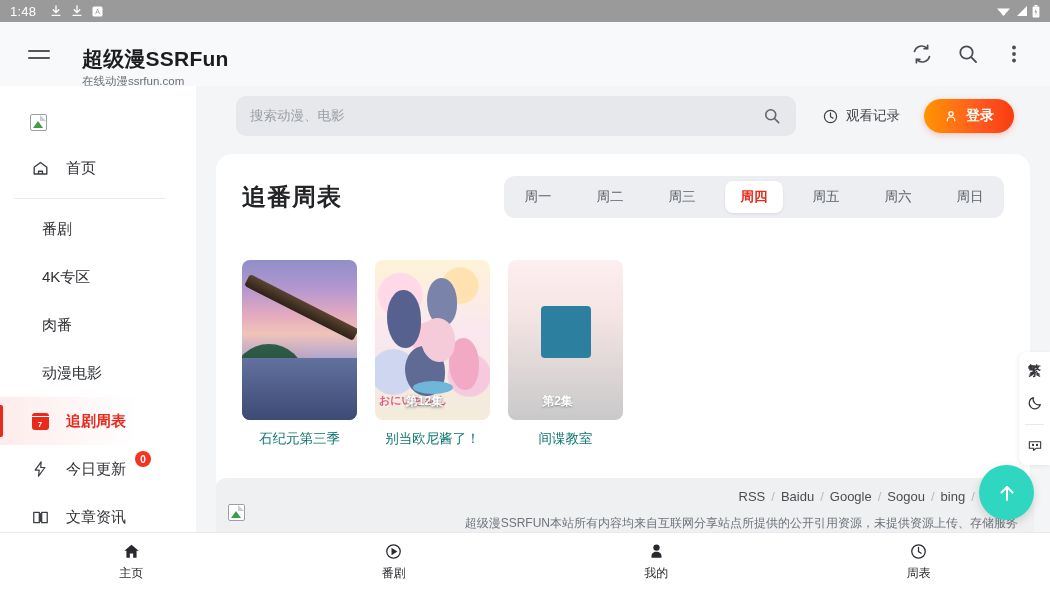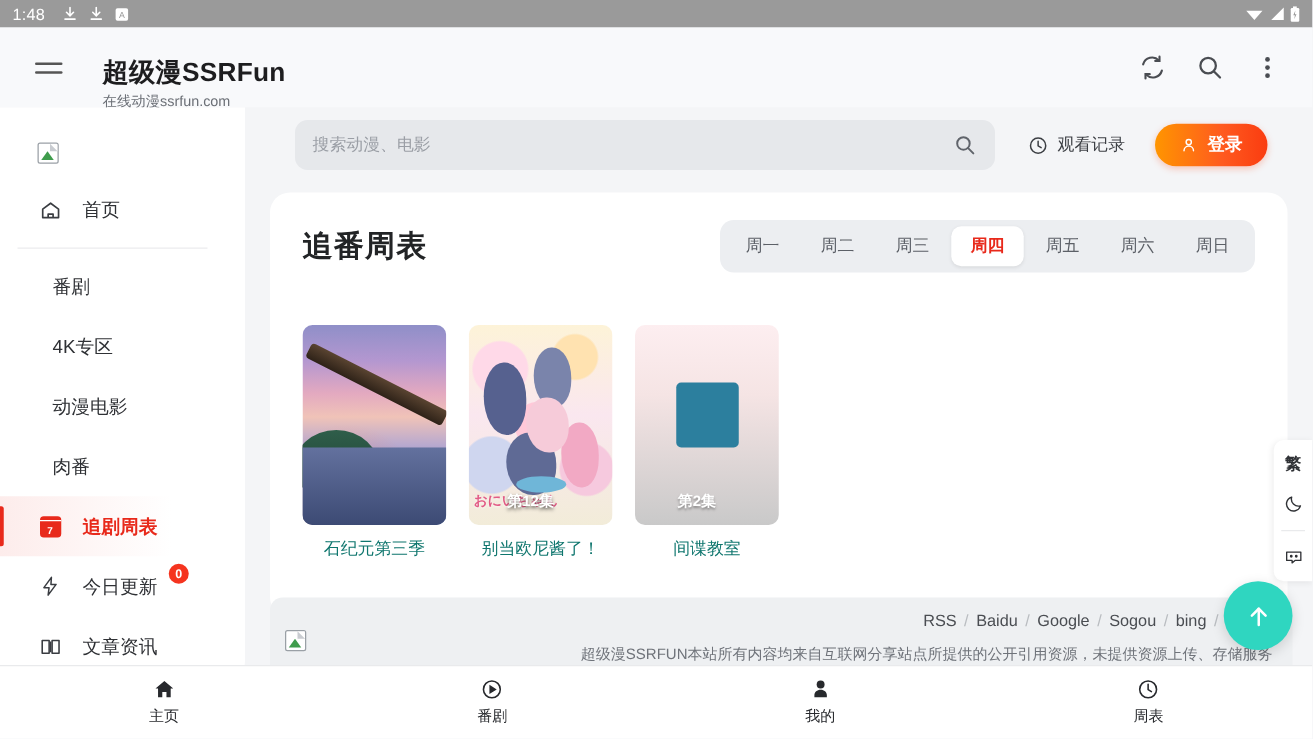--- a/index.html
+++ b/index.html
@@ -110,21 +110,21 @@
   }
 
   .content-card {
     margin: 8px 20px 0 20px; background: #fff; border-radius: 16px;
     height: 340px; padding: 22px 26px 0 26px; position: relative;
   }
   .sec-head { display: flex; align-items: center; }
   .sec-title { font-size: 24px; font-weight: bold; color: #222426; letter-spacing: 1px; }
   .weekbar {
     margin-left: auto; background: #eceef1; border-radius: 11px; padding: 5px;
-    display: flex; gap: 2px;
+    display: flex; gap: 14px;
   }
   .wtab {
     min-width: 58px; height: 32px; border-radius: 8px; display: flex;
     align-items: center; justify-content: center; font-size: 13.5px;
     color: #5c6067; cursor: pointer;
   }
   .wtab.active { background: #fff; color: #e8291b; font-weight: bold; box-shadow: 0 1px 3px rgba(0,0,0,.08); }
 
   .cards { display: flex; gap: 18px; margin-top: 22px; }
   .card { width: 115px; cursor: pointer; margin-top: 20px; }
@@ -313,24 +313,24 @@
 
       <div class="side-divider"></div>
 
       <div class="side-item no-icon">
         <span>番剧</span>
       </div>
       <div class="side-item no-icon">
         <span>4K专区</span>
       </div>
       <div class="side-item no-icon">
+        <span>肉番</span>
+      </div>
+      <div class="side-item no-icon">
         <span>动漫电影</span>
-      </div>
-      <div class="side-item no-icon">
-        <span>肉番</span>
       </div>
 
       <div class="side-item active">
         <span class="sico">
           <span class="cal-icon">7</span>
         </span>
         <span>追剧周表</span>
       </div>
 
       <div class="side-item">

